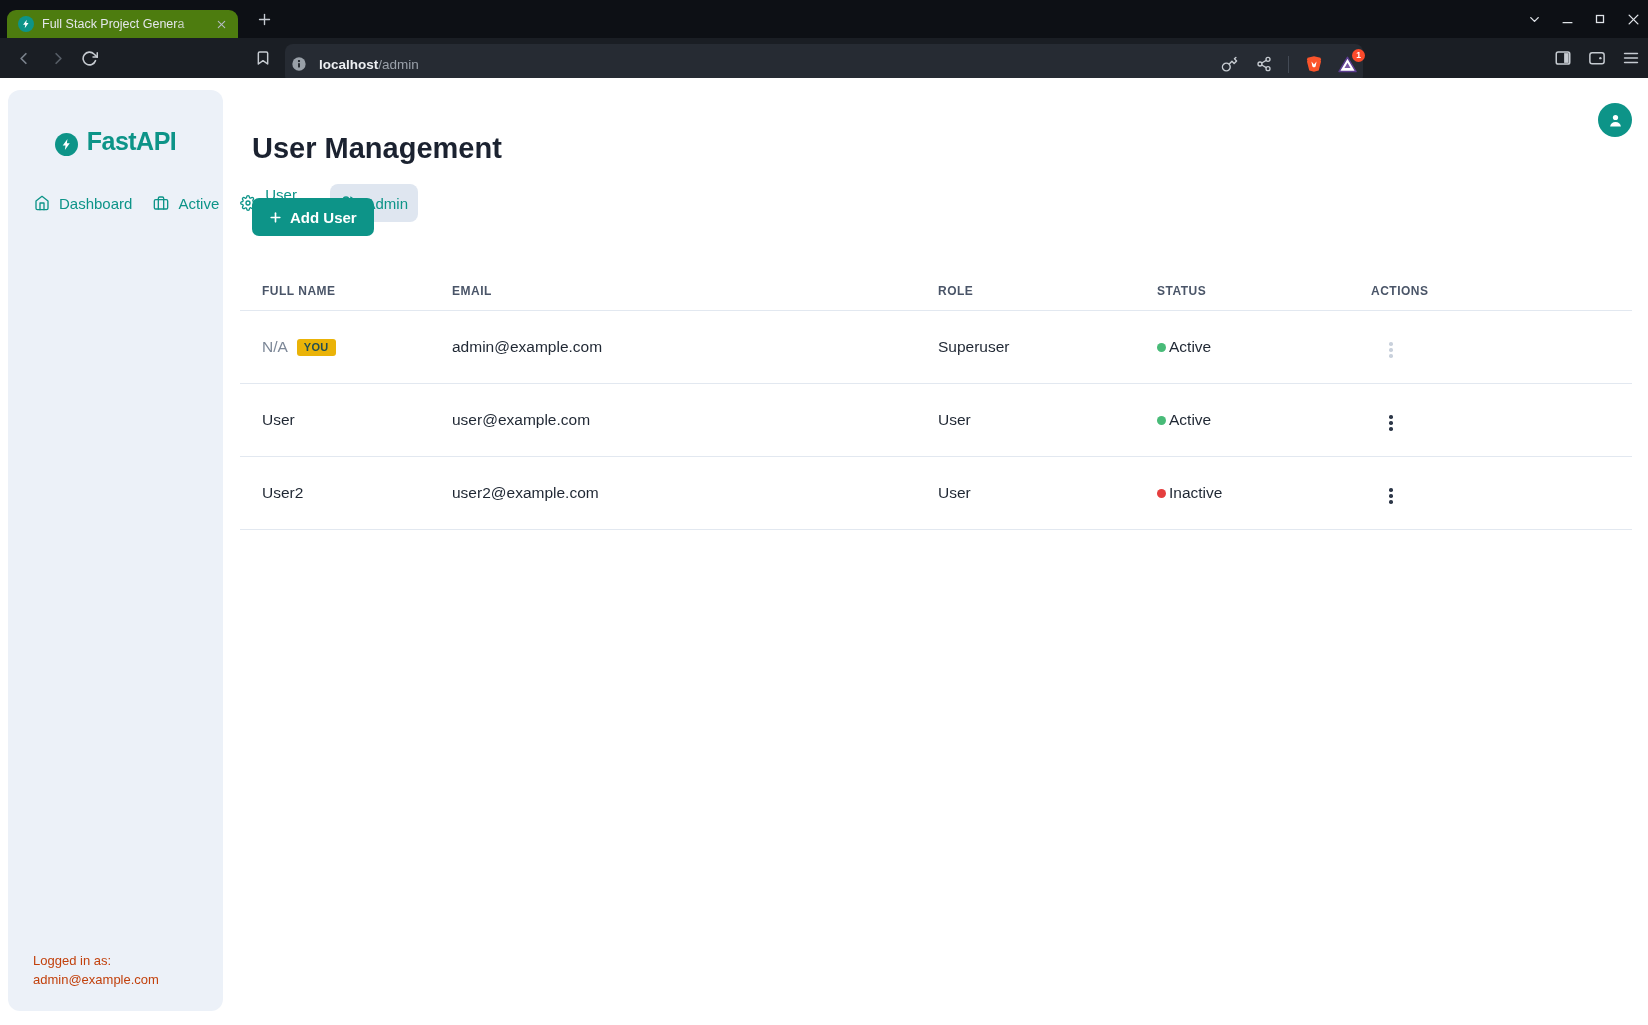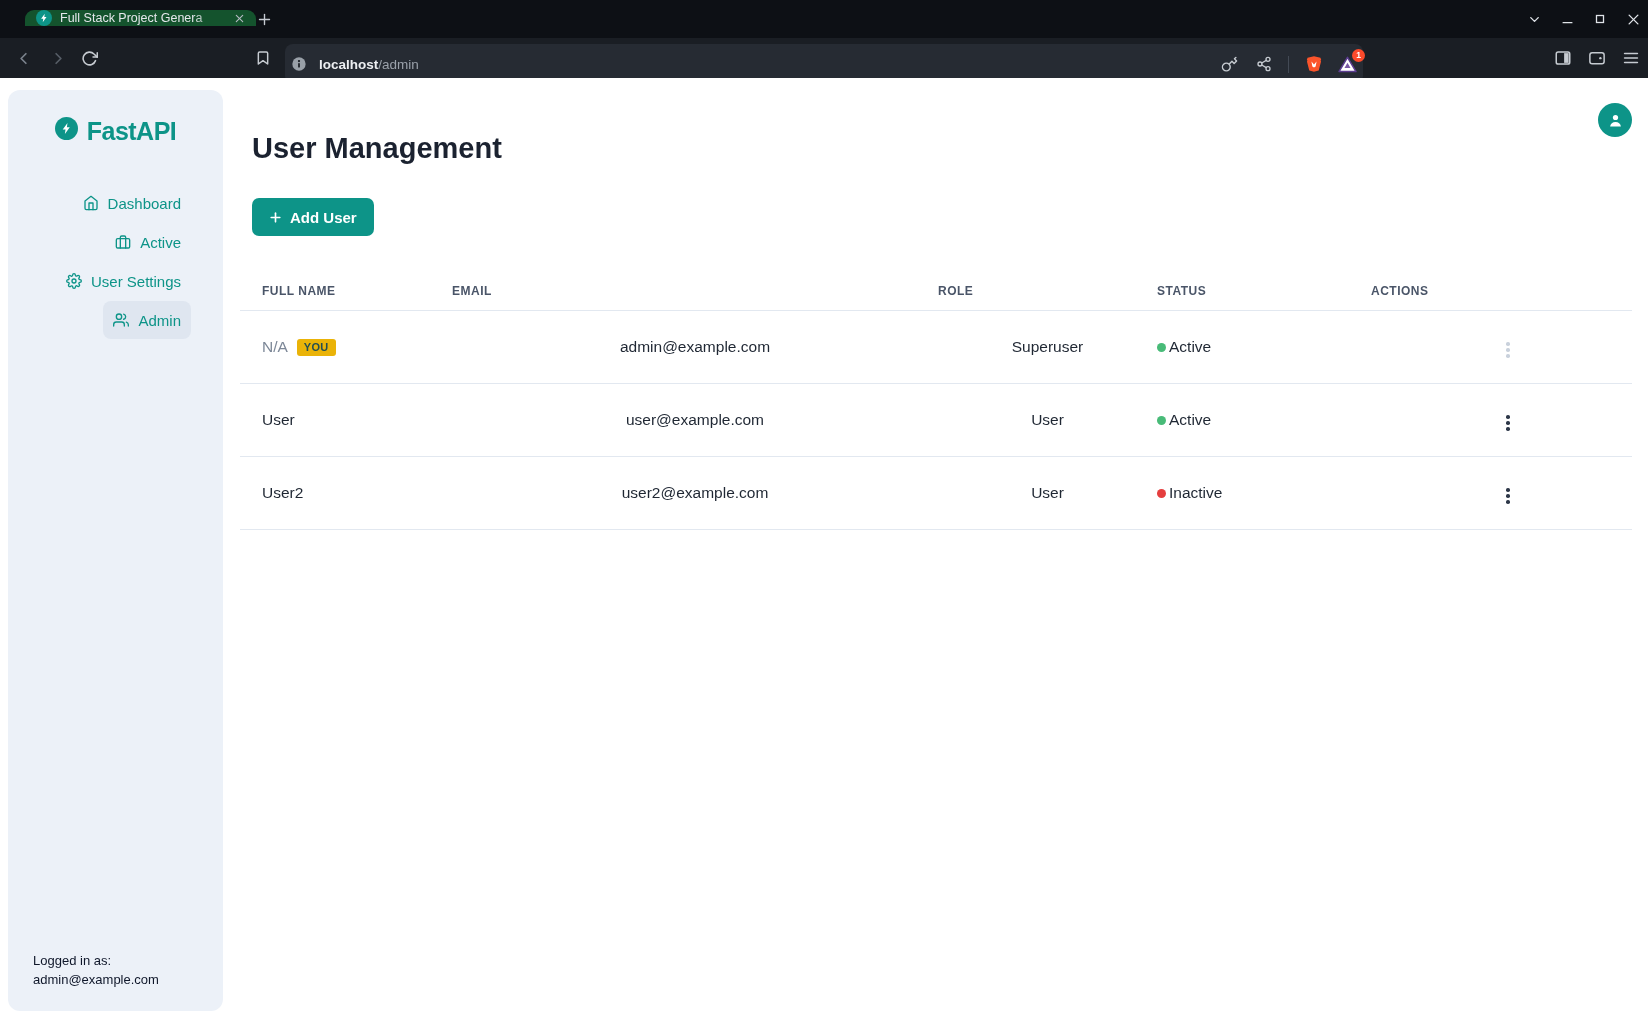--- a/index.html
+++ b/index.html
@@ -2,21 +2,21 @@
 <html><head>
 <meta charset="utf-8">
 <style>
   * { margin:0; padding:0; box-sizing:border-box; }
   html,body { width:1648px; height:1025px; overflow:hidden; background:#fff;
               font-family:"Liberation Sans", sans-serif; }
   .window { position:absolute; inset:0; }
 
   
   .tabstrip { position:absolute; left:0; top:0; width:1648px; height:38px; background:#0D1015; }
-  .tab { position:absolute; left:25px; top:10px; width:231px; height:16px; background:#14532d;
+  .tab { position:absolute; left:7px; top:10px; width:231px; height:28px; background:#4d7c0f;
          border-radius:9px 9px 0 0; display:flex; align-items:center; padding:0 8px 0 11px; cursor:default; }
   .favicon { width:16px; height:16px; border-radius:50%; background:#0D9488; flex:0 0 16px;
              display:flex; align-items:center; justify-content:center; }
   .tab-title { margin-left:8px; flex:1; font-size:12.5px; color:#E4E7EB; white-space:nowrap; overflow:hidden;
                -webkit-mask-image:linear-gradient(90deg,#000 78%,transparent 98%);
                mask-image:linear-gradient(90deg,#000 78%,transparent 98%); }
   .tab-close { width:18px; height:18px; display:flex; align-items:center; justify-content:center; color:#B6BCC4; }
   .new-tab { position:absolute; left:252px; top:7px; width:24px; height:24px; display:flex;
              align-items:center; justify-content:center; color:#C6CBD1; }
   .win-controls { position:absolute; right:7px; top:0; height:38px; display:flex; align-items:center; gap:17px; color:#DFE3E8; }
@@ -41,46 +41,46 @@
                    border-radius:7px; background:#FB4A2B; color:#fff; font-size:8.5px; font-weight:700;
                    display:flex; align-items:center; justify-content:center; }
   .toolbar-right { position:absolute; right:8px; top:0; height:40px; display:flex; align-items:center; gap:15px; color:#C6CBD1; }
   .toolbar-right .tr-ic { width:19px; height:19px; display:flex; align-items:center; justify-content:center; }
 
   
   .content { position:absolute; left:0; top:78px; width:1648px; height:947px; background:#fff; }
 
   .sidebar { position:absolute; left:8px; top:12px; width:215px; height:921px;
              background:#ECF1F8; border-radius:12px; }
-  .logo { position:absolute; top:27px; left:0; width:100%; display:flex; align-items:flex-start; justify-content:center; gap:9px; }
+  .logo { position:absolute; top:37px; left:0; width:100%; display:flex; align-items:flex-end; justify-content:center; gap:9px; }
   .logo-mark { width:23px; height:23px; border-radius:50%; background:#0D9488;
                display:flex; align-items:center; justify-content:center; }
   .logo-text { font-size:25px; font-weight:700; color:#0D9488; letter-spacing:-0.5px; }
-  .nav { position:absolute; top:94px; left:16px; right:32px; display:flex; flex-direction:column; gap:1px;align-items:flex-end; }
+  .nav { position:absolute; top:94px; left:16px; right:32px; display:flex; flex-direction:row; gap:1px; }
   .nav-item { height:38px; display:flex; align-items:center; gap:9px; padding:0 10px; border-radius:8px;
               color:#0D9488; font-size:15px; cursor:pointer; }
   .nav-item.active { background:#DFE6F0; }
   .nav-item .n-ic { width:16px; height:16px; display:flex; align-items:center; justify-content:center; }
-  .sidebar-footer { position:absolute; left:25px; bottom:22px; font-size:13px; color:#0f172a; line-height:19px; }
+  .sidebar-footer { position:absolute; left:25px; bottom:22px; font-size:13px; color:#c2410c; line-height:19px; }
 
   .avatar-btn { position:absolute; left:1598px; top:25px; width:34px; height:34px; border-radius:50%;
                 background:#0D9488; display:flex; align-items:center; justify-content:center; border:none; cursor:pointer; }
 
   .page-title { position:absolute; left:252px; top:53px; font-size:29px; line-height:34px; font-weight:700; color:#1B2230;text-align:right; }
 
   .add-user-btn { position:absolute; left:252px; top:120px; height:38px; background:#0D9488; color:#fff;
                   border:none; border-radius:7px; display:inline-flex; align-items:center; gap:8px;
                   padding:0 17px; font-size:15px; font-weight:700; font-family:inherit; cursor:pointer; }
 
   .table { position:absolute; left:240px; top:193px; width:1392px; }
   .t-header, .t-row { display:grid; grid-template-columns:190px 486px 219px 214px 1fr;
                       align-items:center; padding-left:22px; border-bottom:1px solid #E2E8F0; }
   .t-header { height:40px; }
   .t-header .th { font-size:12px; font-weight:700; color:#4A5568; letter-spacing:0.5px; }
-  .t-row { height:73px; font-size:15.5px; color:#1F2733;text-align:center; }
+  .t-row { height:73px; font-size:15.5px; color:#1F2733; }
   .name-cell { display:flex; align-items:center; gap:9px; }
   .muted { color:#7C8797; }
   .you-badge { background:#eab308; color:#234E52; font-size:11px; font-weight:700;
                padding:2.5px 7px; border-radius:3px; letter-spacing:0.3px; }
   .status-cell { display:flex; align-items:center; gap:3px; }
   .dot { width:9px; height:9px; border-radius:50%; }
   .dot.green { background:#48BB78; }
   .dot.red { background:#E53E3E; }
   .actions-cell { padding-left:13px; }
   .kebab { display:inline-flex; flex-direction:column; gap:2.5px; padding:5px; background:none; border:none; cursor:pointer; }

